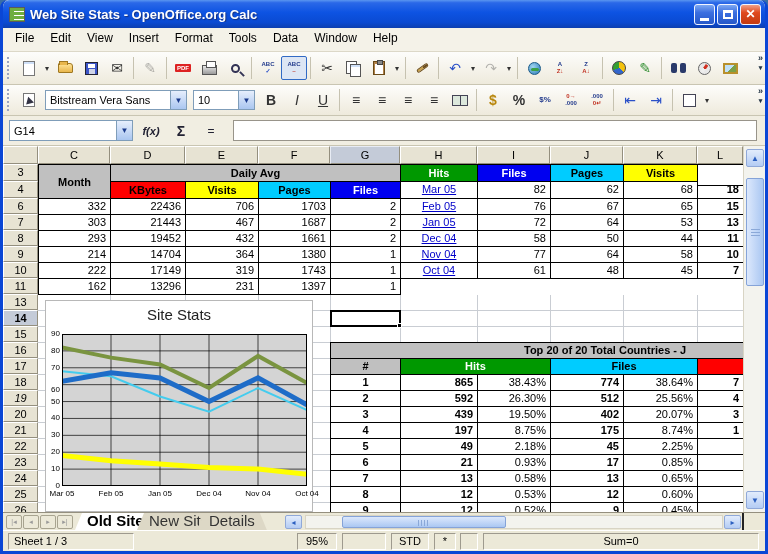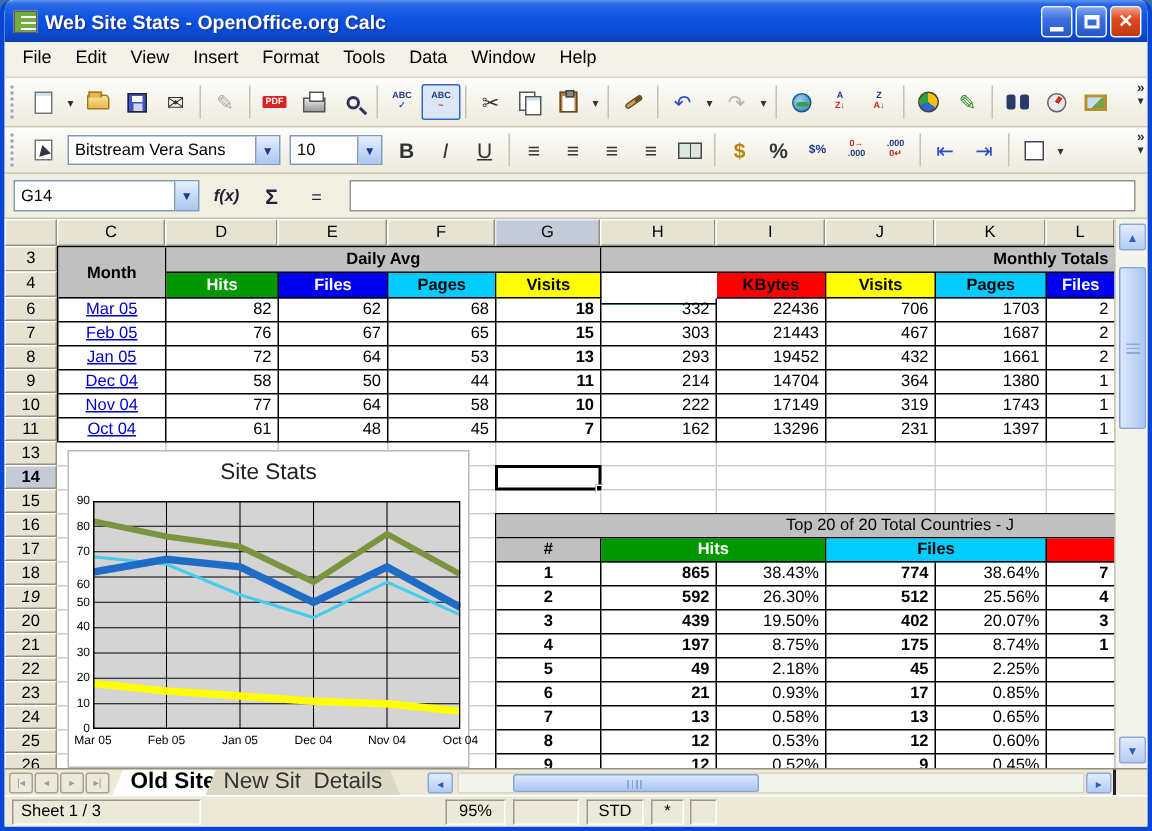--- a/index.html
+++ b/index.html
@@ -124,21 +124,21 @@
   
   .active-cell{ position:absolute; left:327px; top:164px; width:71px; height:17px; background:#fff; border:2px solid #000;}
   .fill-handle{ position:absolute; right:-3px; bottom:-3px; width:5px; height:5px; background:#000; border:1px solid #fff;}
 
   
   .top-table{ position:absolute; left:327px; top:196px; display:grid;
     grid-template-columns:70px 77px 73px 73px 74px 46px;
     grid-auto-rows:16px;
     border-left:1px solid #000; border-top:1px solid #000; background:#fff; font-size:11px;}
   .top-table > div{ border-right:1px solid #000; border-bottom:1px solid #000; overflow:hidden; white-space:nowrap; line-height:15px;}
-  .tt-title{ grid-column:1/7; background:#c0c0c0; font-weight:normal; padding-left:193px;}
+  .tt-title{ grid-column:1/7; background:#c0c0c0; font-weight:bold; padding-left:193px;}
   .tt-rank-h{ background:#c0c0c0; font-weight:bold; text-align:center;}
   .tt-hits-h{ grid-column:2/4; background:#009800; color:#fff; font-weight:bold; text-align:center;}
   .tt-files-h{ grid-column:4/6; background:#00ccff; color:#000; font-weight:bold; text-align:center;}
   .tt-kb-h{ background:#ff0000;}
   .tt-rank{ text-align:center; font-weight:bold;}
   .tt-num{ text-align:right; padding-right:4px; font-weight:bold;}
   .tt-pct{ text-align:right; padding-right:4px;}
 
   
   .chart{ position:absolute; left:42px; top:154px; width:268px; height:212px; background:#fff; border:1px solid #b8b8b8;}
@@ -435,21 +435,20 @@
         <div style="left: 35px; top: 292px; width: 705px; height: 1px;"></div>
         <div style="left: 35px; top: 308px; width: 705px; height: 1px;"></div>
         <div style="left: 35px; top: 324px; width: 705px; height: 1px;"></div>
         <div style="left: 35px; top: 340px; width: 705px; height: 1px;"></div>
         <div style="left: 35px; top: 356px; width: 705px; height: 1px;"></div>
       </div>
 
     <div class="stats-table">
       <div class="st-month">Month</div>
       <div class="st-daily">Daily Avg</div>
-      <div class="st-monthly">Monthly Totals</div>
 
       <div class="st-h" style="background: rgb(0, 152, 0); color: rgb(255, 255, 255);">Hits</div>
       <div class="st-h" style="background: rgb(0, 0, 240); color: rgb(255, 255, 255);">Files</div>
       <div class="st-h" style="background: rgb(0, 204, 255); color: rgb(0, 0, 0);">Pages</div>
       <div class="st-h" style="background: rgb(255, 255, 0); color: rgb(0, 0, 0);">Visits</div>
       <div class="st-h" style="background: #0ea5e9; color: rgb(0, 0, 0); margin-top: 20px;">Sites</div>
       <div class="st-h" style="background: rgb(255, 0, 0); color: rgb(0, 0, 0);">KBytes</div>
       <div class="st-h" style="background: rgb(255, 255, 0); color: rgb(0, 0, 0);">Visits</div>
       <div class="st-h" style="background: rgb(0, 204, 255); color: rgb(0, 0, 0);">Pages</div>
       <div class="st-h" style="background: rgb(0, 0, 240); color: rgb(255, 255, 255);">Files</div>
@@ -701,15 +700,16 @@
     <div class="tab-divider"></div>
   </div>
 
   <div class="statusbar">
     <div class="panel" style="left:5px;width:126px">Sheet 1 / 3</div>
     <div class="panel center" style="left:294px;width:40px">95%</div>
     <div class="panel" style="left:339px;width:44px"></div>
     <div class="panel center" style="left:388px;width:38px">STD</div>
     <div class="panel center" style="left:431px;width:22px">*</div>
     <div class="panel" style="left:457px;width:18px"></div>
+    <div class="panel center" style="left:480px;width:276px">Sum=0</div>
   </div>
 
 </div>
 
 </body></html>

